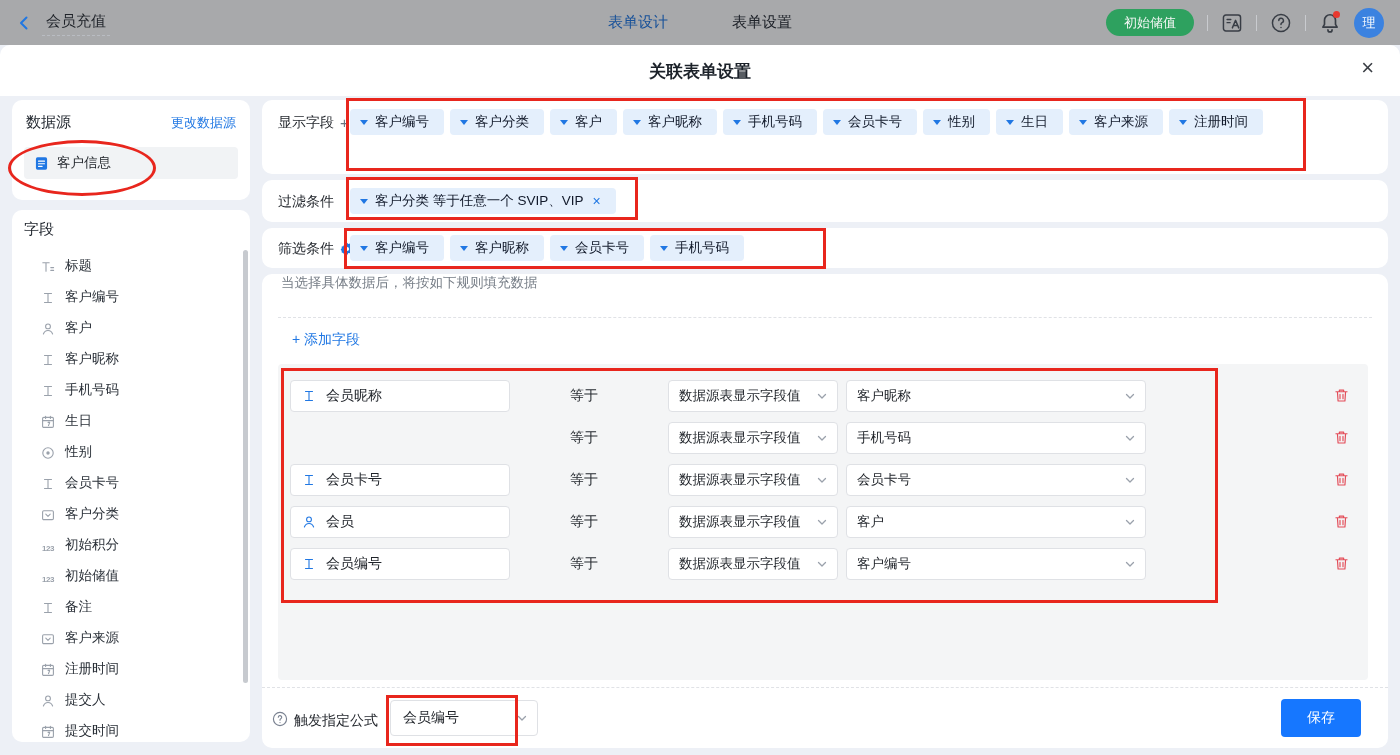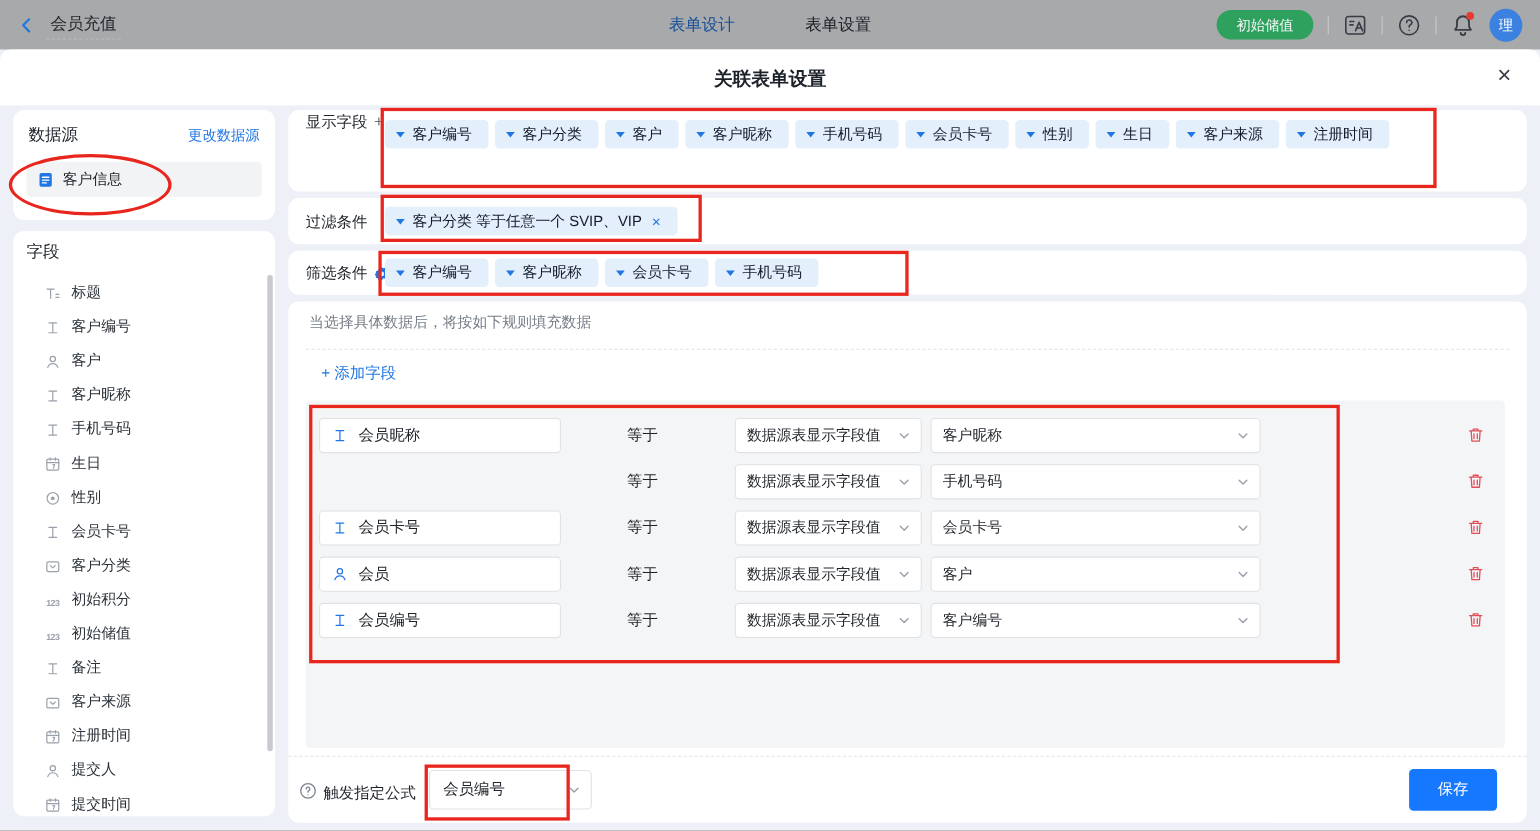--- a/index.html
+++ b/index.html
@@ -46,36 +46,36 @@
   .field-item{height:31px;display:flex;align-items:center;gap:9px;font-size:13.5px;color:#2a3038;cursor:pointer;}
   .fi-icon{width:16px;height:16px;display:inline-flex;align-items:flex-end;justify-content:center;color:#9aa1ab;flex:none;}
   .num123{font-size:8px;color:#9aa1ab;letter-spacing:-.5px;font-weight:bold;}
   .fscroll{position:absolute;left:231px;top:40px;width:5px;height:433px;background:#c7cacf;border-radius:3px;cursor:pointer;}
 
   
   .rc-display{left:262px;top:4px;width:1126px;height:74px;}
   .rc-filter{left:262px;top:84px;width:1126px;height:42px;}
   .rc-screen{left:262px;top:132px;width:1126px;height:40px;}
   .row-label{position:absolute;left:16px;top:0;height:100%;display:flex;align-items:flex-start;gap:6px;
-             font-size:14px;color:#1f2329;padding-top:2px;box-sizing:border-box;}
+             font-size:14px;color:#1f2329;padding-top:14px;box-sizing:border-box;}
   .rc-filter .row-label{padding-top:13px;}
   .rc-screen .row-label{padding-top:12px;}
   .plus{color:#69727e;font-size:15px;cursor:pointer;}
   .gear{width:14px;height:14px;color:#2077e3;display:inline-flex;margin-top:2px;cursor:pointer;}
   .tags{position:absolute;left:88px;top:9px;right:90px;display:flex;flex-wrap:wrap;gap:6px;}
   .rc-filter .tags{top:8px;}
   .rc-screen .tags{top:7px;}
   .tag{display:inline-flex;align-items:center;gap:7px;height:26px;background:#e4effc;border-radius:4px;
        padding:0 15px 0 10px;font-size:13.5px;color:#121a2b;cursor:pointer;white-space:nowrap;}
   .caret{width:0;height:0;border:4px solid transparent;border-top:5px solid #2077e3;margin-top:5px;}
   .tag-x{color:#2077e3;font-size:14px;margin-left:2px;cursor:pointer;}
 
   
   .rules-card{left:262px;top:178px;width:1126px;height:474px;}
-  .hint{position:absolute;left:19px;top:10px;font-size:13.5px;color:#767d86;}
+  .hint{position:absolute;left:19px;top:0;font-size:13.5px;color:#767d86;}
   .dash{position:absolute;left:16px;right:16px;top:43px;border-top:1px dashed #e0e2e6;}
   .dash2{position:absolute;left:0;right:0;top:413px;border-top:1px dashed #e0e2e6;}
   .add-field{position:absolute;left:30px;top:57px;font-size:14px;}
   .rules-panel{position:absolute;left:16px;top:90px;width:1090px;height:316px;background:#f4f5f6;border-radius:4px;
                padding-top:16px;box-sizing:border-box;}
   .rule-row{position:relative;height:32px;margin-bottom:10px;}
   .rule-field{position:absolute;left:12px;top:0;width:220px;height:32px;background:#fff;border:1px solid #dfe1e5;
               border-radius:4px;display:flex;align-items:center;gap:9px;padding-left:11px;box-sizing:border-box;
               font-size:14px;cursor:pointer;}
   .rf-icon{width:15px;height:15px;display:inline-flex;color:#2077e3;flex:none;}

